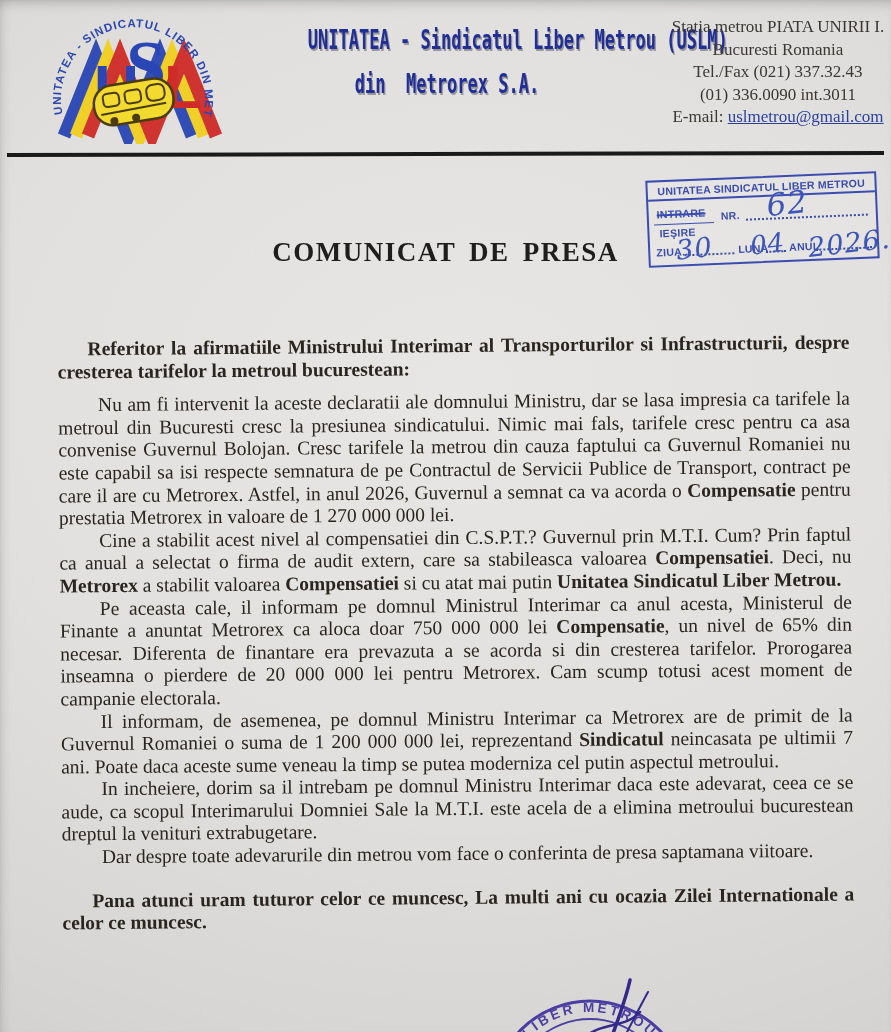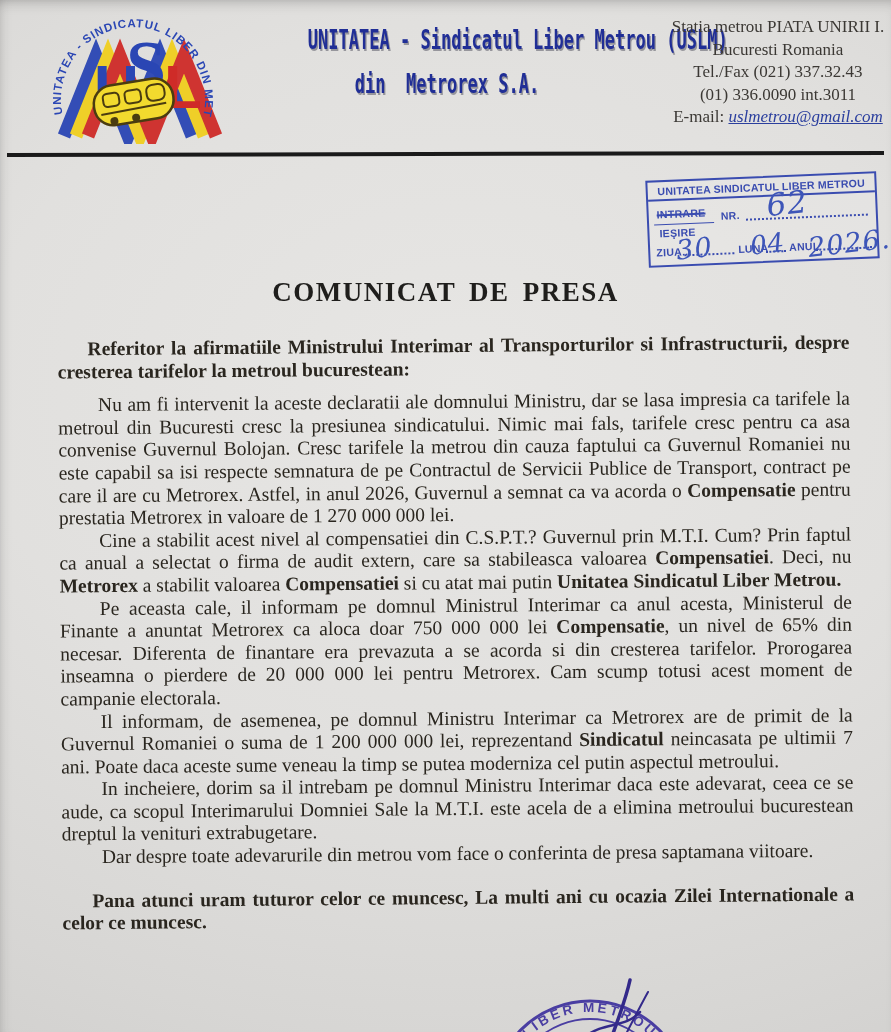--- a/index.html
+++ b/index.html
@@ -20,21 +20,21 @@
   .logo-wrap{ position:absolute; left:38px; top:4px; width:190px; height:140px; }
   .org-title{ position:absolute; left:226px; top:24px; width:442px; text-align:center;
               color:var(--header-blue,#202e96); }
   .org-title .tline{ display:block; white-space:pre; font-family:"DejaVu Sans Mono", monospace;
               font-weight:bold; font-size:27px; transform:scaleX(.63); transform-origin:50% 50%;
               text-shadow:2px 2px 0 rgba(75,75,90,.5); }
   .org-title .tline2{ margin-top:13px; }
 
   .contact{ position:absolute; left:662px; top:16px; width:232px; text-align:center;
             font-size:17px; line-height:1.33; color:#3b3834; white-space:nowrap; }
-  .contact .email-row .addr{ color:var(--email-blue,#2b3f9e); text-decoration:underline;font-style:italic; }
+  .contact .email-row .addr{ color:var(--email-blue,#2b3f9e); text-decoration:underline; }
 
   .rule{ position:absolute; left:7px; top:152px; width:877px; height:4px;
          background:#1a1a1a; transform:rotate(-.12deg); }
 
   
   .registry{ position:absolute; left:647px; top:176px; width:231px; height:87px;
              border:2px solid var(--stamp-blue,#3a4cb0); color:var(--stamp-blue,#3a4cb0);
              font-family:"Liberation Sans", sans-serif; transform:rotate(-2.4deg);
              background:rgba(255,255,255,.12); }
   .reg-title{ font-size:10.6px; font-weight:bold; text-align:center; letter-spacing:.2px;
@@ -56,21 +56,21 @@
   .anul-dots{ position:absolute; left:166px; bottom:6px; width:56px; height:10px; border-bottom:2px dotted currentColor; }
   .hand{ font-family:"DejaVu Serif", serif; font-style:italic; color:#3d55b8;
          letter-spacing:1px; transform:rotate(-4deg); position:absolute; line-height:1; }
   .hand-nr{ left:118px; top:-8px; font-size:31px; }
   .hand-day{ left:26px; bottom:0px; font-size:27px; }
   .hand-month{ left:100px; bottom:2px; font-size:26px; }
   .hand-year{ left:158px; bottom:-1px; font-size:27px; }
 
   
   .doc-title{ position:absolute; left:0; top:237px; width:891px; text-align:center;
-              font-weight:bold; font-size:27px; letter-spacing:1.5px; word-spacing:5px; color:#1f1e1c;margin-top:40px; }
+              font-weight:bold; font-size:27px; letter-spacing:1.5px; word-spacing:5px; color:#1f1e1c; }
   .content{ position:absolute; left:60px; top:335px; width:792px; transform:rotate(-.5deg);
             font-size:19.5px; line-height:22.6px; color:#2a261f; text-align:justify; }
   .intro{ font-weight:bold; text-indent:30px; margin-bottom:11px; }
   .para{ text-indent:40px; }
   .para .b{ font-weight:bold; }
   .closing{ font-weight:bold; text-indent:30px; margin-top:21px; }
 
   
   .round-stamp{ position:absolute; left:478px; top:978px; width:225px; height:54px; }
 </style>

